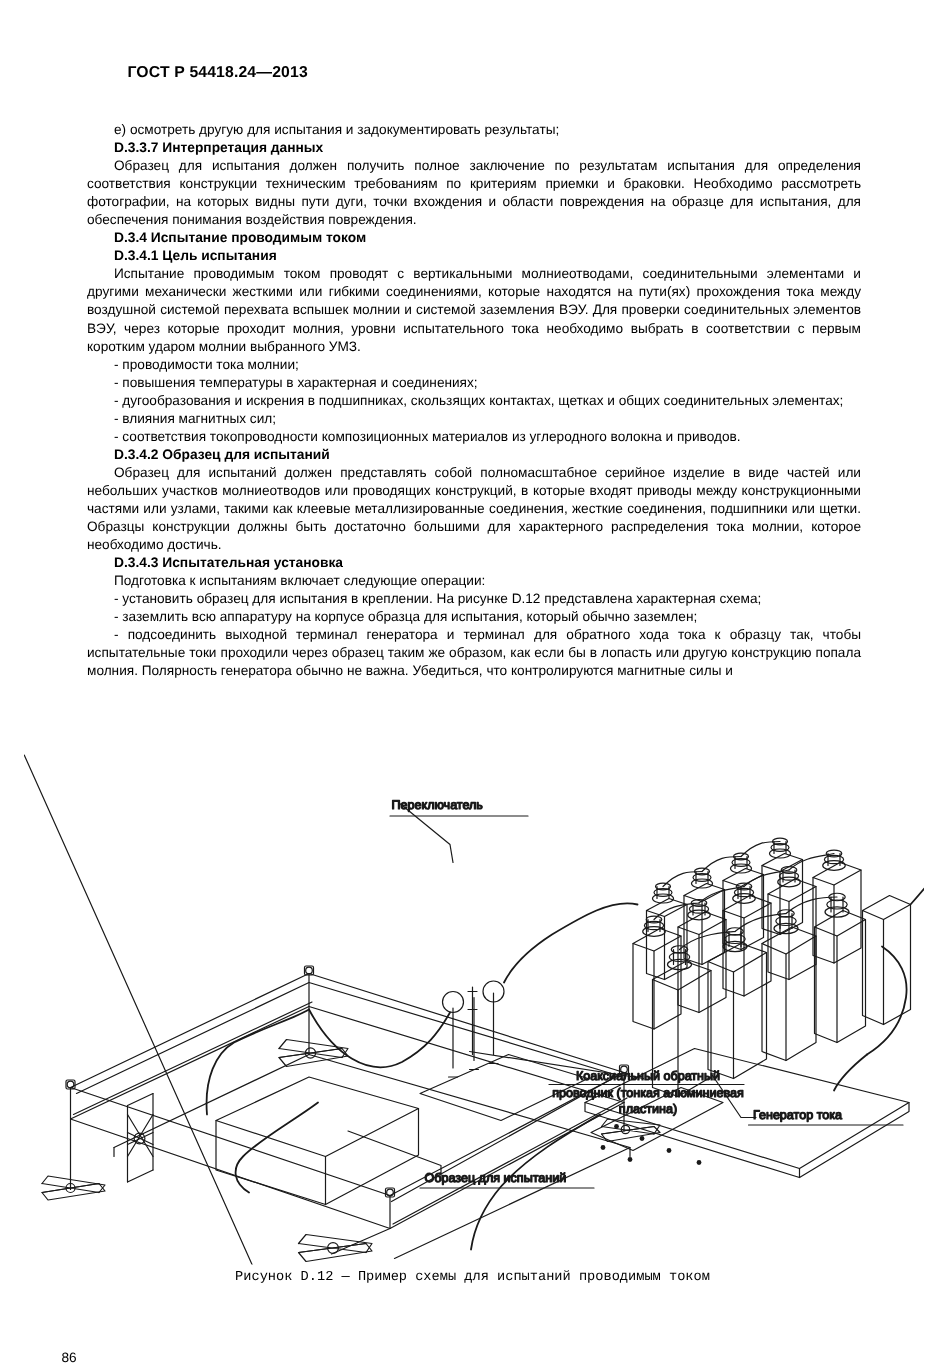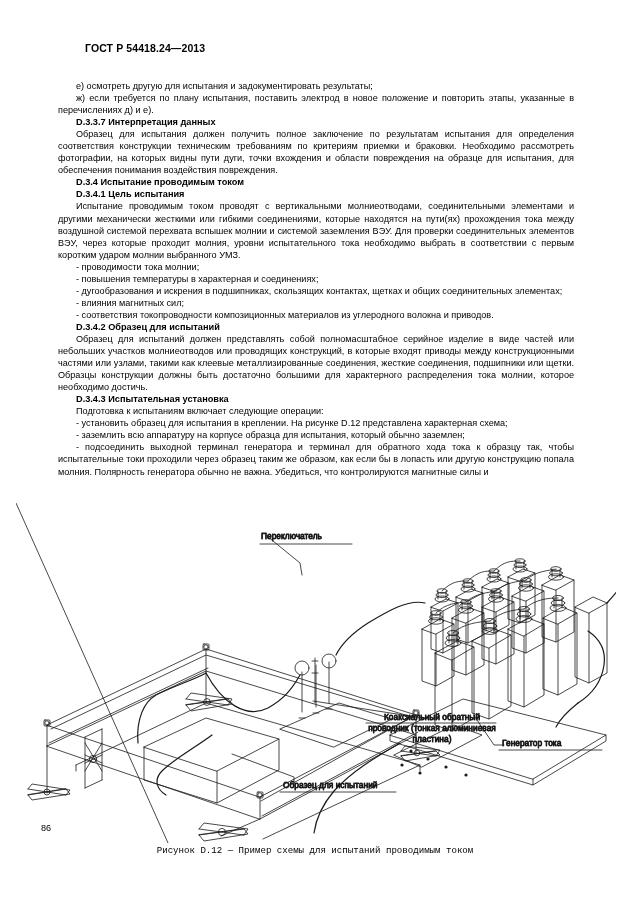--- a/index.html
+++ b/index.html
@@ -80,41 +80,40 @@
     width: 630px;
     text-align: center;
     font-size: 9.1px;
     font-family: Liberation Mono, monospace;
   }
 
   
   .page-number {
     position: absolute;
     left: 41px;
-    top: 823px;
+    top: 900px;
     font-size: 9.1px;
   }
 
   
   .lbl {
     font-family: "Liberation Sans", sans-serif;
     font-size: 8.4px;
     fill: #111111;
   }
 </style>
 </head>
 <body>
 
 <div id="page">
 
   <div class="doc-header">ГОСТ Р 54418.24—2013</div>
 
   <div class="body-col">
     <p class="para listitem">е) осмотреть другую для испытания и задокументировать результаты;</p>
-    <p class="para listitem">ж) если требуется по плану испытания, поставить электрод в новое положение и  повторить этапы, указанные в перечислениях д) и е).</p>
     <p class="heading">D.3.3.7 Интерпретация данных</p>
     <p class="para indent">Образец для испытания должен получить полное заключение по результатам испытания для определения соответствия конструкции техническим требованиям по критериям приемки и браковки. Необходимо рассмотреть фотографии, на которых видны пути дуги, точки вхождения и области повреждения на образце для испытания, для обеспечения понимания воздействия повреждения.</p>
     <p class="heading">D.3.4 Испытание проводимым током</p>
     <p class="heading">D.3.4.1 Цель испытания</p>
     <p class="para indent">Испытание проводимым током проводят с вертикальными молниеотводами, соединительными элементами и другими механически жесткими или гибкими соединениями, которые находятся на пути(ях) прохождения тока между воздушной системой перехвата вспышек молнии и системой заземления ВЭУ. Для проверки соединительных элементов ВЭУ, через которые проходит молния, уровни испытательного тока необходимо выбрать в соответствии с первым коротким ударом молнии выбранного УМЗ.</p>
     <p class="para listitem">- проводимости тока молнии;</p>
     <p class="para listitem">- повышения температуры в характерная и соединениях;</p>
     <p class="para listitem">- дугообразования и искрения в подшипниках, скользящих контактах, щетках и общих соединительных элементах;</p>
     <p class="para listitem">- влияния магнитных сил;</p>
     <p class="para listitem">- соответствия токопроводности композиционных материалов из углеродного волокна и приводов.</p>

